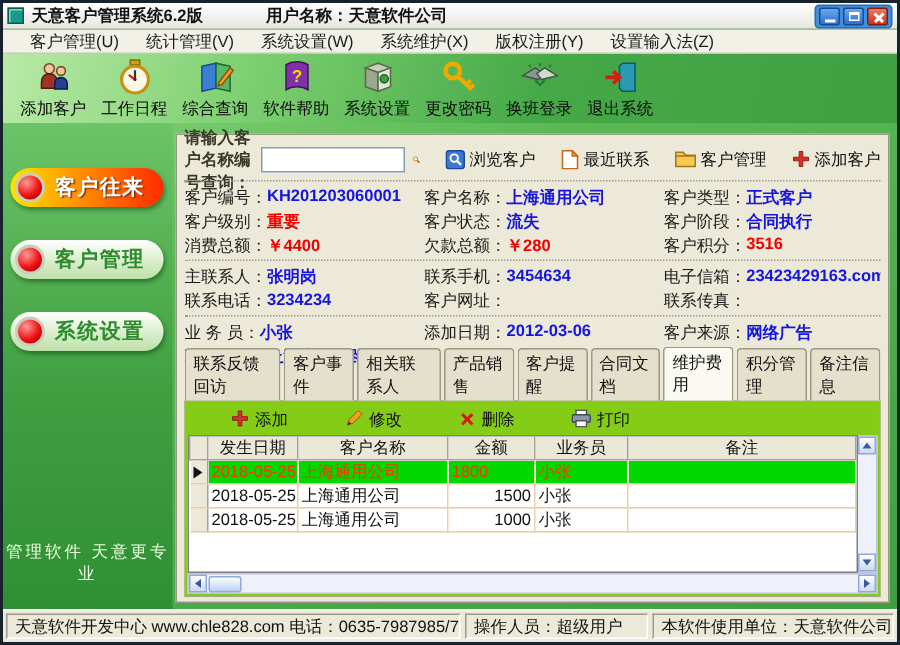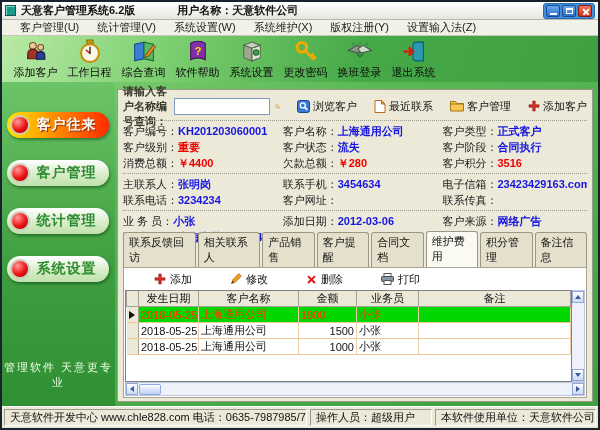--- a/index.html
+++ b/index.html
@@ -65,21 +65,21 @@
   .field .flbl { color:#1a1a1a; }
   .v-blue { color:var(--value-blue,#1515e0); font-weight:bold; }
   .v-red  { color:var(--alert-red,#f00000); font-weight:bold; }
 
   
   .tabs { display:flex; align-items:flex-end; gap:2px; margin-top:3px; flex:0 0 auto; height:19px; }
   .tab { padding:2px 5px 2px 5px; background:#e4e0cc; border:1px solid #9a9784; border-bottom:none;
     border-radius:3px 3px 0 0; cursor:pointer; color:#111; position:relative; }
   .tab.active { background:#fbfaf2; padding-bottom:3px; z-index:2; }
 
-  .tab-page { flex:1; border:1px solid #a8a490; background:#ffffff; display:flex; flex-direction:column; min-height:0; }
+  .tab-page { flex:1; border:1px solid #a8a490; background:#84cc16; display:flex; flex-direction:column; min-height:0; }
   .grid-toolbar { flex:0 0 22px; display:flex; align-items:center; gap:38px; padding-left:30px; }
   .gbtn { display:flex; align-items:center; gap:4px; cursor:pointer; color:#111; }
 
   .grid-area { flex:1; display:flex; margin:0 1px; min-height:0; }
   .grid-box { flex:1; background:#fff; border:1px solid #808080; overflow:hidden; }
   table.grid { border-collapse:collapse; width:100%; table-layout:fixed; }
   .grid th { height:15px; background:#ebe8d8; border:1px solid #a5a292; border-top:none; font-weight:normal;
     color:#111; overflow:hidden; }
   .grid td { height:14px; border-right:1px solid #ecd0a8; border-bottom:1px solid #eec896; color:#111;
     padding:0 2px; overflow:hidden; white-space:nowrap; }
@@ -220,24 +220,20 @@
       <div class="side-btn active">
         <span class="led"></span>
         <span class="slbl">客户往来</span>
       </div>
       <div class="side-btn">
         <span class="led"></span>
         <span class="slbl">客户管理</span>
       </div>
       <div class="side-btn">
         <span class="led"></span>
-        <span class="slbl">统计管理</span>
-      </div>
-      <div class="side-btn">
-        <span class="led"></span>
         <span class="slbl">系统设置</span>
       </div>
       <div class="slogan">管理软件  天意更专业</div>
     </div>
 
     <div class="main">
 
       <div class="search-row">
         <span class="qlbl">请输入客户名称编号查询：</span>
         <input class="search-input" value="" style="">
@@ -361,20 +357,21 @@
             <span class="v-blue">网络广告</span>
           </div>
       </div>
       <div class="field">
           <span class="flbl">联系地址：</span>
           <span class="v-blue">上海市花园路4344号</span>
         </div>
 
       <div class="tabs">
         <span class="tab">联系反馈回访</span>
+        <span class="tab">客户事件</span>
         <span class="tab">相关联系人</span>
         <span class="tab">产品销售</span>
         <span class="tab">客户提醒</span>
         <span class="tab">合同文档</span>
         <span class="tab active">维护费用</span>
         <span class="tab">积分管理</span>
         <span class="tab">备注信息</span>
       </div>
 
       <div class="tab-page">

